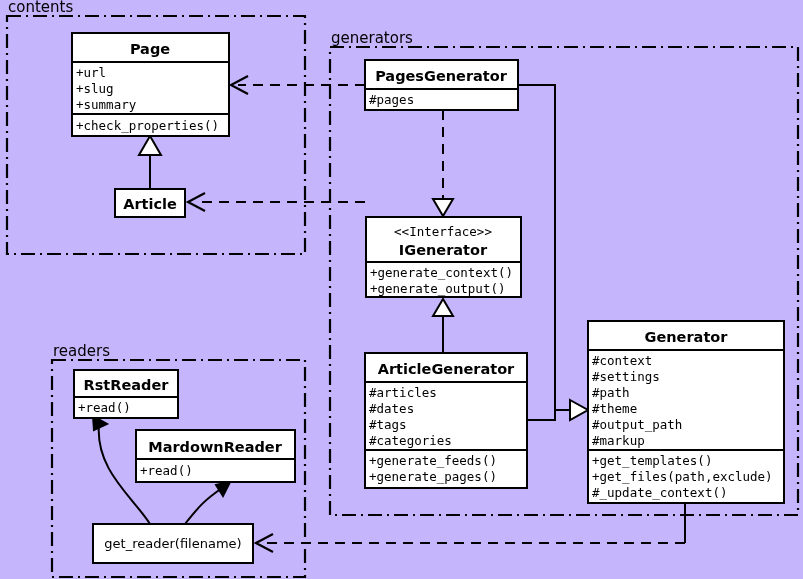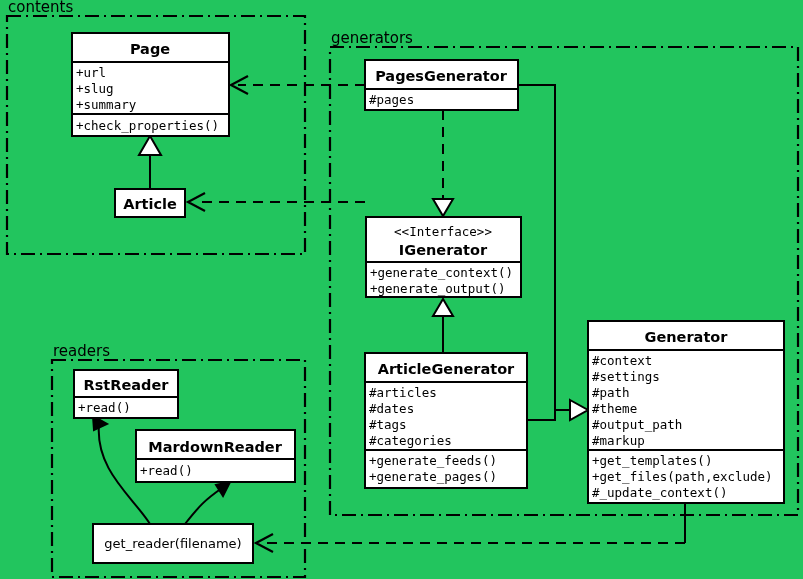--- a/index.html
+++ b/index.html
@@ -4,21 +4,21 @@
 <style>
   html, body {
     margin: 0;
     padding: 0;
     background: #ffffff;
   }
   #diagram-root {
     position: relative;
     width: 803px;
     height: 579px;
-    background: #22c55e;
+    background: #c4b5fd;
     font-family: "DejaVu Sans", sans-serif;
     overflow: hidden;
   }
   svg.layer {
     position: absolute;
     left: 0;
     top: 0;
     width: 803px;
     height: 579px;
   }

